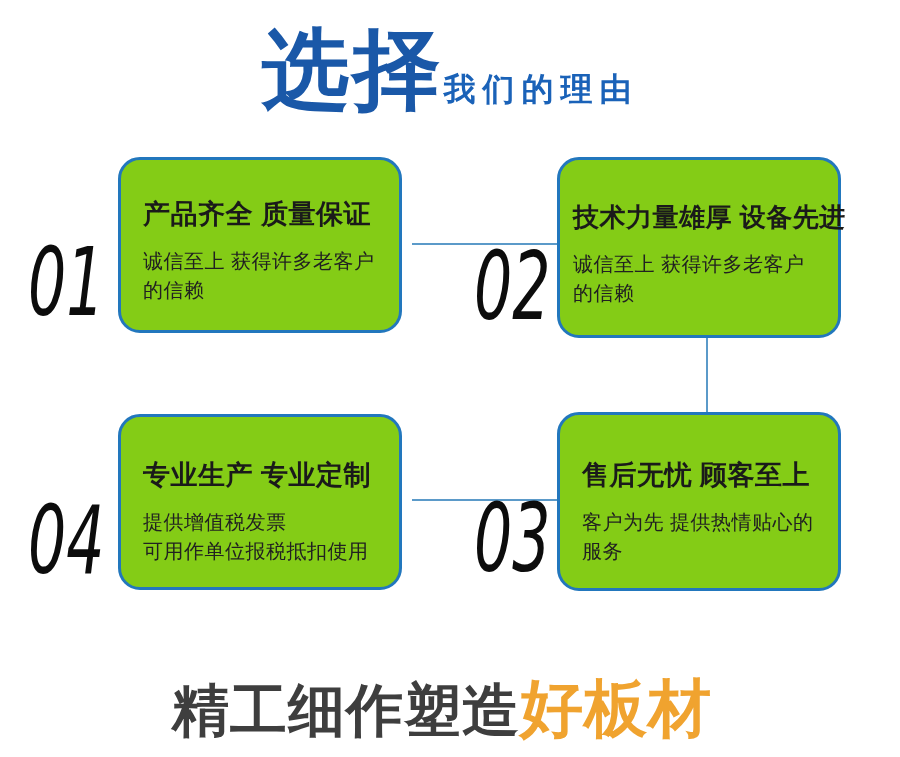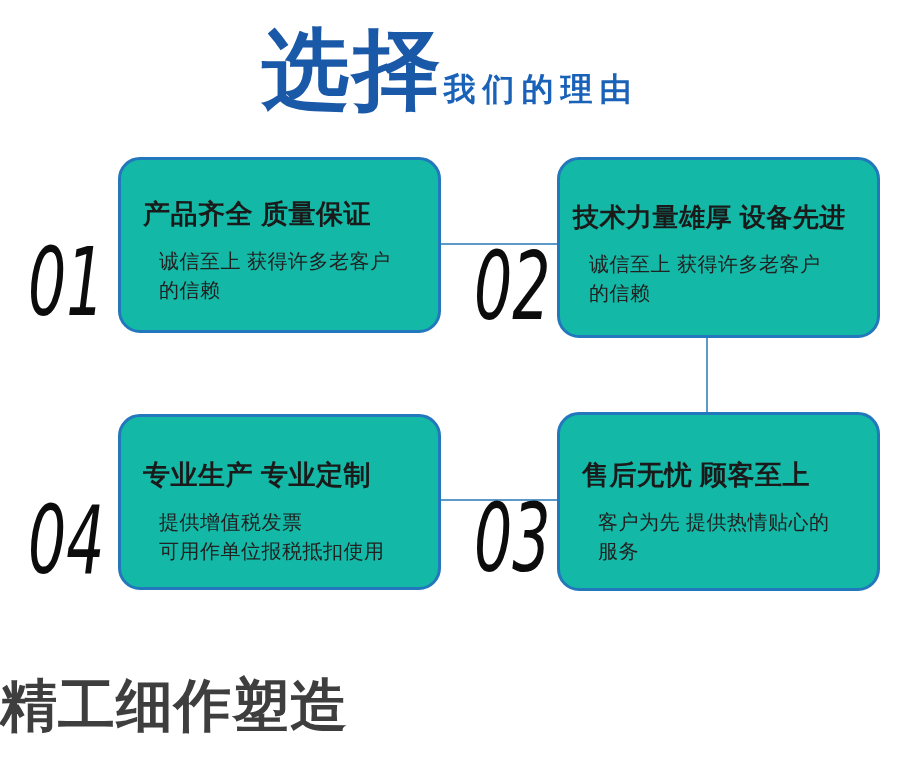--- a/index.html
+++ b/index.html
@@ -17,58 +17,58 @@
     font-size:88px; font-weight:900; line-height:1;
     color:#1a58a8; letter-spacing:3px;
   }
   .t-sub {
     font-size:32px; font-weight:600; line-height:1;
     color:#1a62b8; letter-spacing:7px;
   }
 
   
   .card {
-    position:absolute; width:323px; box-sizing:border-box;
-    background:#14b8a6; border:3px solid #2277bd; border-radius:22px;
+    position:absolute; width:284px; box-sizing:border-box;
+    background:#84cc16; border:3px solid #2277bd; border-radius:22px;
     padding:36px 16px 0 22px;
   }
   .card1 { left:118px; top:157px; height:176px; }
   .card2 { left:557px; top:157px; height:181px; padding-left:13px; padding-top:40px; }
   .card3 { left:557px; top:412px; height:179px; padding-top:42px; }
   .card4 { left:118px; top:414px; height:176px; padding-top:40px; }
 
   .card-title {
     font-size:27px; font-weight:700; color:#1a1a1a;
     white-space:nowrap; letter-spacing:0.5px;
   }
   .card2 .card-title { font-size:26px; }
   .card-desc {
     margin-top:15px; font-size:20px; color:#212121;
-    line-height:1.45; white-space:pre-line; letter-spacing:0.5px;margin-left:16px;
+    line-height:1.45; white-space:pre-line; letter-spacing:0.5px;
   }
 
   .num {
     position:absolute; font-family:"DejaVu Sans", sans-serif;
     font-style:italic; font-size:94px; line-height:1; color:#0c0c0c;
     transform:scaleX(0.64); transform-origin:left bottom;
   }
   .num1 { left:28px;  top:236px; }
   .num2 { left:474px; top:240px; }
   .num3 { left:474px; top:492px; }
   .num4 { left:28px;  top:494px; }
 
   .conn { position:absolute; background:#5b9ac9; }
   .conn-12 { left:412px; top:243px; width:146px; height:2px; }
   .conn-23 { left:706px; top:336px; width:2px;  height:78px; }
   .conn-43 { left:412px; top:499px; width:146px; height:2px; }
 
   
   .footer {
     position:absolute; left:0; right:16px; top:674px;
-    display:flex; justify-content:center; align-items:baseline;flex-direction:column;
+    display:flex; justify-content:center; align-items:baseline;
   }
   .f-dark {
     font-size:57px; font-weight:600; color:#3e3e3e;
     letter-spacing:1px; line-height:1.1;
   }
   .f-orange {
     font-size:63px; font-weight:900; color:#f0a32f;
     letter-spacing:1px; line-height:1.1;
   }
 </style>
@@ -110,15 +110,16 @@
 服务</div>
   </div>
 
   <div class="num num1">01</div>
   <div class="num num2">02</div>
   <div class="num num3">03</div>
   <div class="num num4">04</div>
 
   <div class="footer">
     <span class="f-dark">精工细作塑造</span>
+    <span class="f-orange">好板材</span>
   </div>
 
 </div>
 
 </body></html>

